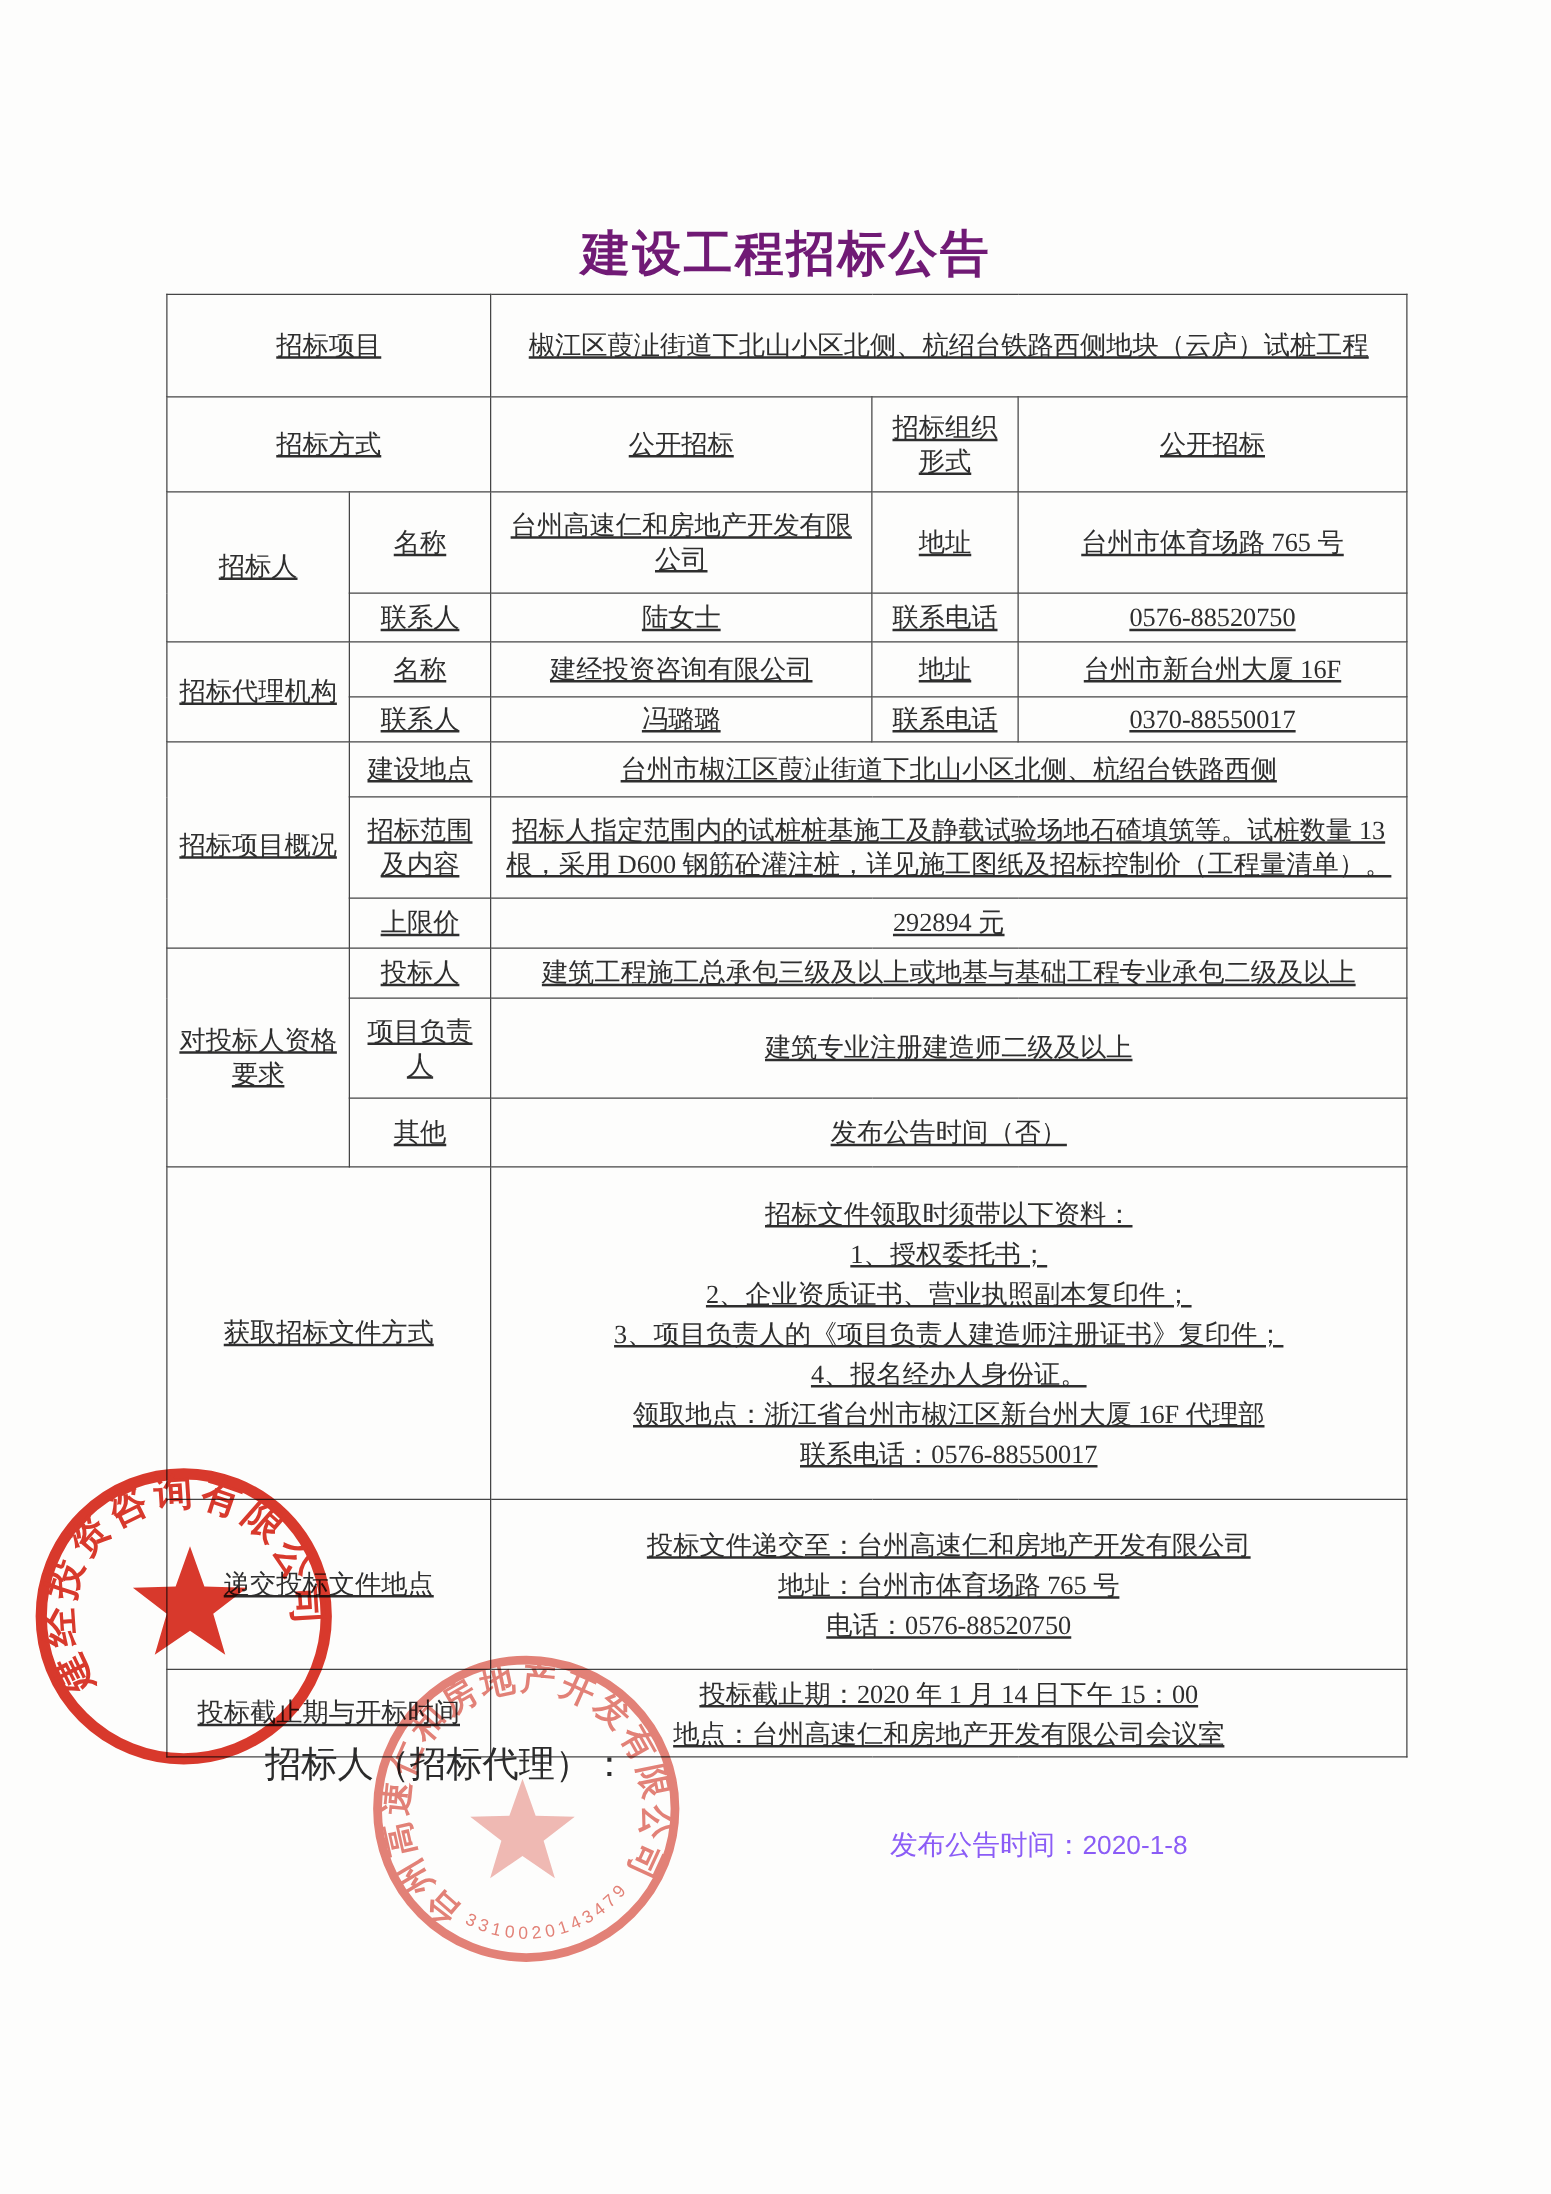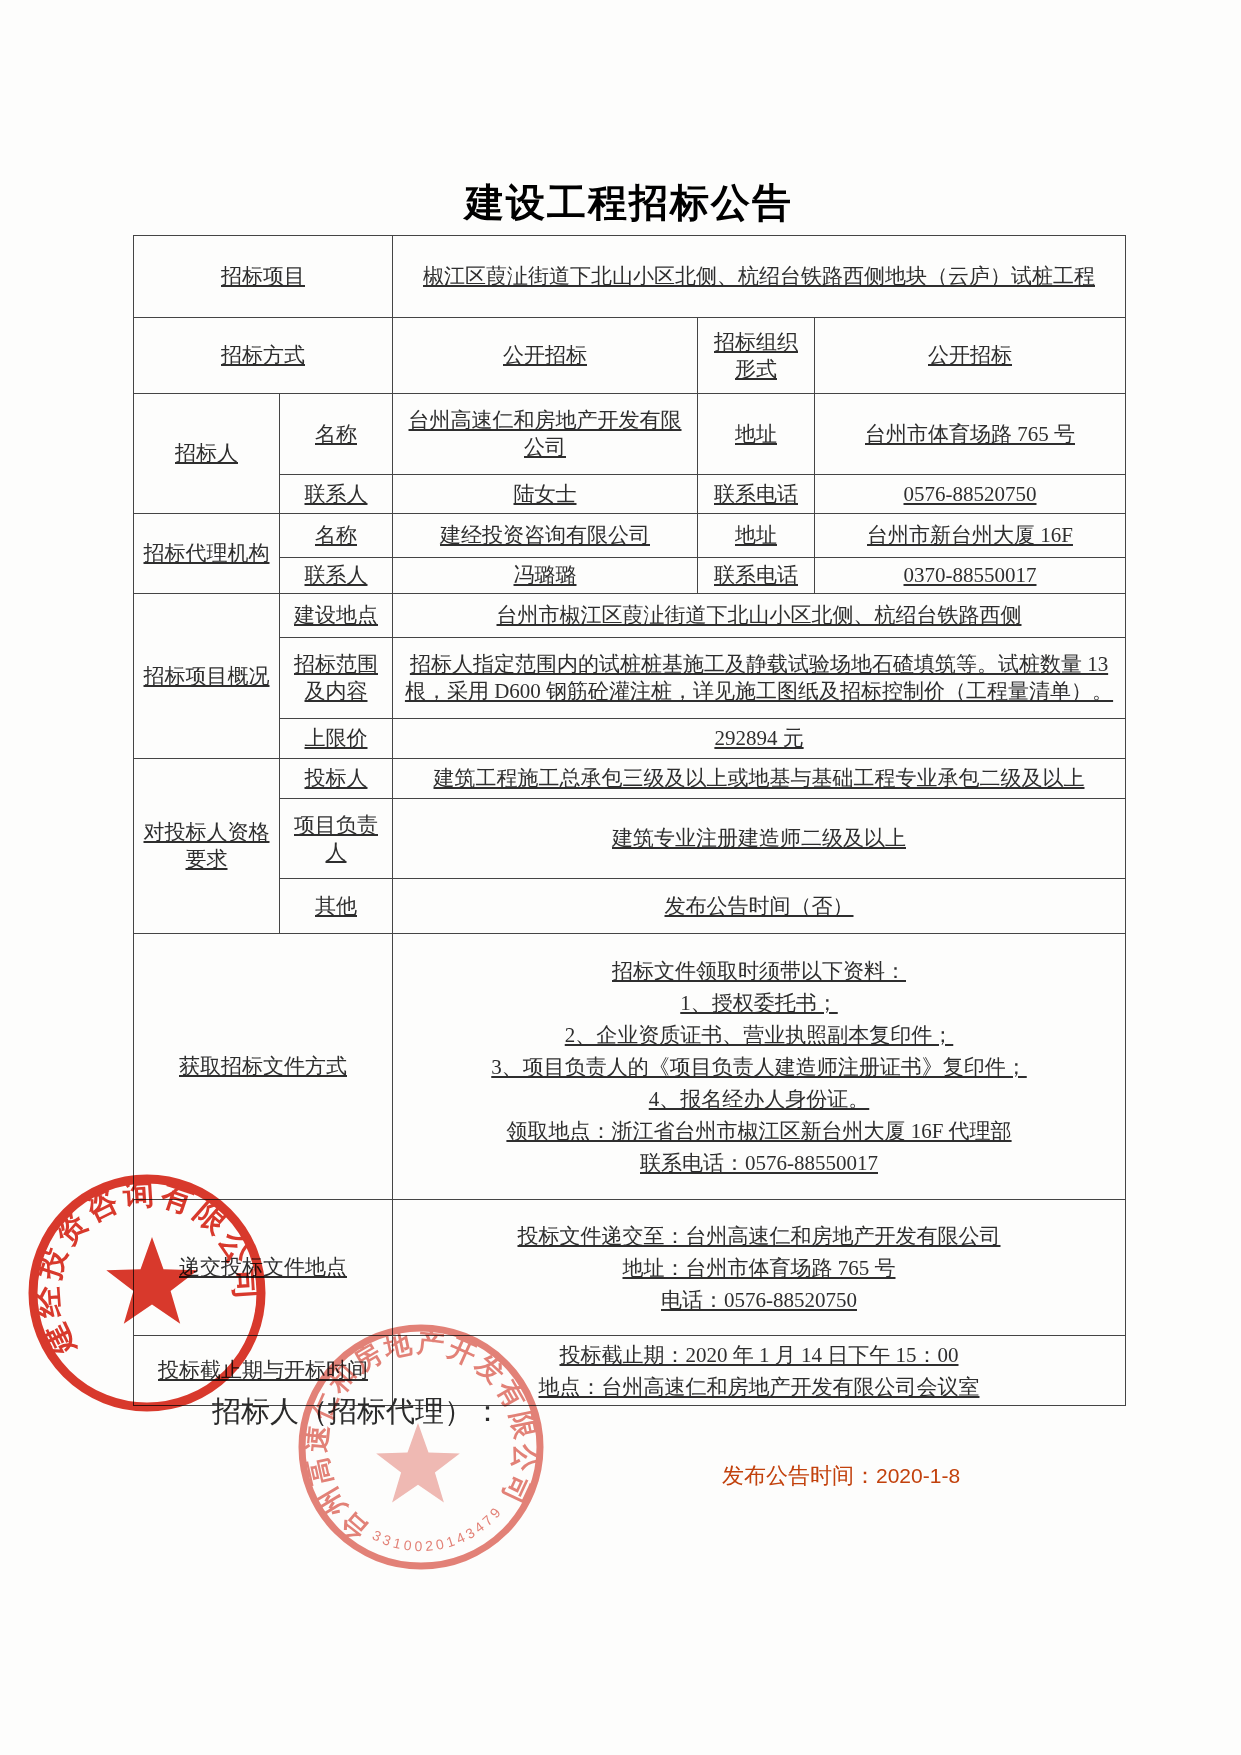--- a/index.html
+++ b/index.html
@@ -3,39 +3,39 @@
 <meta charset="utf-8">
 <style>
   html,body{margin:0;padding:0;}
   body{
     width:1241px;height:1755px;position:relative;background:#fdfdfc;
     font-family:"Liberation Serif","DejaVu Serif",serif;color:#2e2e2e;
     overflow:hidden;
   }
   .doc-title{
     position:absolute;left:133px;top:176px;width:992px;
-    text-align:center;font-size:39px;font-weight:600;letter-spacing:2px;color:#000000;
+    text-align:center;font-size:39px;font-weight:600;letter-spacing:2px;color:#701a75;
   }
   table.doc{
     position:absolute;left:133px;top:235px;width:992px;
     border-collapse:collapse;table-layout:fixed;
   }
   table.doc td{
     border:1.6px solid #454545;
     font-size:21px;line-height:27px;
     text-align:center;vertical-align:middle;
     padding:2px 6px;overflow:hidden;text-decoration:underline;
   }
   td.lines{text-align:left;padding-left:14px;}
   .lines .ln{line-height:32px;}
   td.scope{line-height:36px;text-align:left;padding-left:12px;padding-right:10px;}
   td.big{font-size:21px;}
   .stamp{position:absolute;mix-blend-mode:multiply;pointer-events:none;}
   .sig{position:absolute;left:212px;top:1392px;font-size:29px;color:#2b2b2b;}
-  .pub{position:absolute;left:712px;top:1461px;font-size:22px;color:#c2410c;margin-left:10px;}
+  .pub{position:absolute;left:712px;top:1461px;font-size:22px;color:#8b5cf6;}
   .pub .date{font-family:"Liberation Sans","DejaVu Sans",sans-serif;font-size:21px;}
   .seal-text{font-weight:bold;font-family:"Liberation Serif","DejaVu Serif",serif;}
 </style>
 </head>
 <body>
 
 <div class="doc-title">建设工程招标公告</div>
 
 <table class="doc">
   <colgroup>

